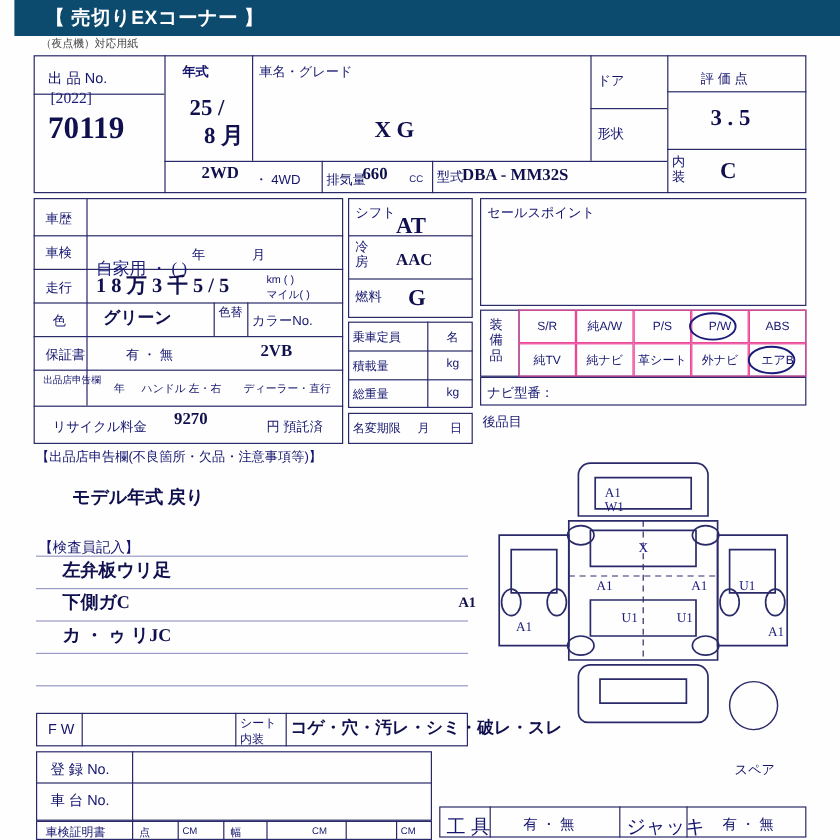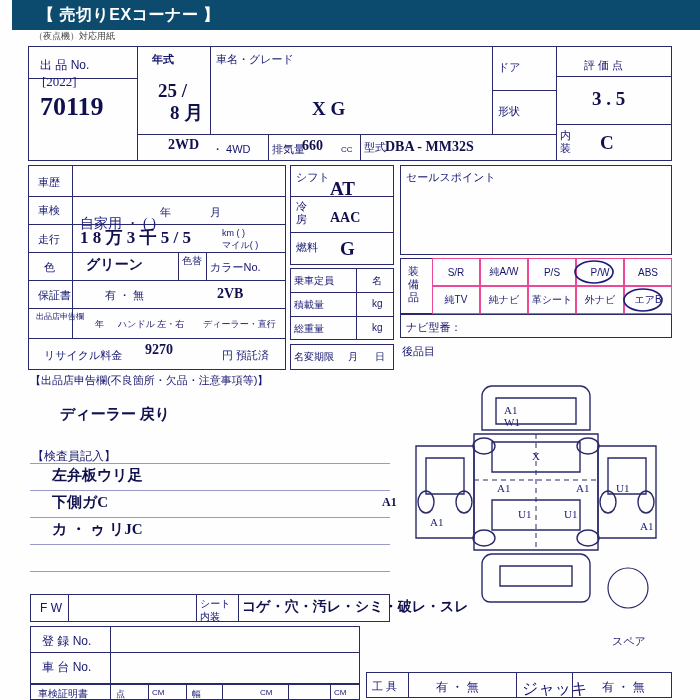--- a/index.html
+++ b/index.html
@@ -169,21 +169,21 @@
     <ellipse cx="21" cy="13" rx="19" ry="11" fill="none" stroke="#1b1b7a" stroke-width="1.6"></ellipse>
   </svg>
   <svg style="position:absolute;left:622px;top:287px;" width="42" height="26">
     <ellipse cx="21" cy="13" rx="19" ry="11" fill="none" stroke="#1b1b7a" stroke-width="1.6"></ellipse>
   </svg>
 
   <div class="bx" style="left:400px;top:314px;width:272px;height:24px;"></div>
   <div class="lb" style="left:406px;top:320px;">ナビ型番：</div>
   <div class="lb" style="left:402px;top:344px;">後品目</div>
 
-  <div class="hwb" style="left:60px;top:405px;font-size:15px;">ディーラー 戻り</div>
+  <div class="hwb" style="left:60px;top:405px;font-size:15px;">モデル年式 戻り</div>
   <div class="lb" style="left:32px;top:448px;font-size:12px;">【検査員記入】</div>
   <div class="hwb" style="left:52px;top:466px;font-size:15px;">左弁板ウリ足</div>
   <div class="hwb" style="left:52px;top:493px;font-size:15px;">下側ガC</div>
   <div class="hwb" style="left:52px;top:520px;font-size:15px;">カ ・ ゥ リJC</div>
 
   <div class="lightline" style="left:30px;top:463px;width:360px;"></div>
   <div class="lightline" style="left:30px;top:490px;width:360px;"></div>
   <div class="lightline" style="left:30px;top:517px;width:360px;"></div>
   <div class="lightline" style="left:30px;top:544px;width:360px;"></div>
   <div class="lightline" style="left:30px;top:571px;width:360px;"></div>
@@ -266,18 +266,18 @@
       </g>
     </svg>
   </div>
   <div class="hwb" style="left:382px;top:495px;font-size:12px;">A1</div>
   <div class="lb" style="left:612px;top:634px;font-size:11px;">スペア</div>
 
   <div class="bx" style="left:366px;top:672px;width:306px;height:26px;"></div>
   <div class="vline" style="left:408px;top:672px;height:26px;"></div>
   <div class="vline" style="left:516px;top:672px;height:26px;"></div>
   <div class="vline" style="left:572px;top:672px;height:26px;"></div>
-  <div class="lb" style="left:372px;top:679px;font-size:11px;">工 具</div>
+  <div class="lb" style="left:372px;top:679px;font-size:16px;">工 具</div>
   <div class="lb" style="left:436px;top:679px;font-size:12px;">有 ・ 無</div>
   <div class="lb" style="left:522px;top:679px;font-size:16px;">ジャッキ</div>
   <div class="lb" style="left:602px;top:679px;font-size:12px;">有 ・ 無</div>
 
 </div>
 
 </body></html>

